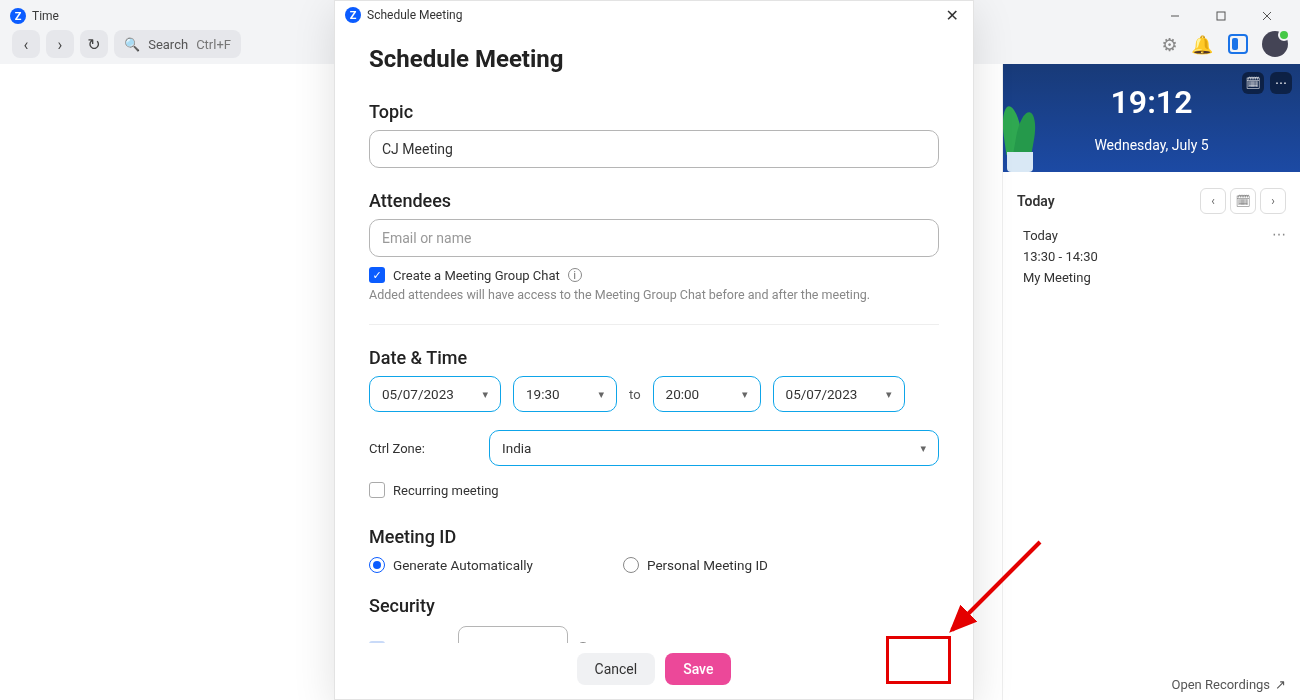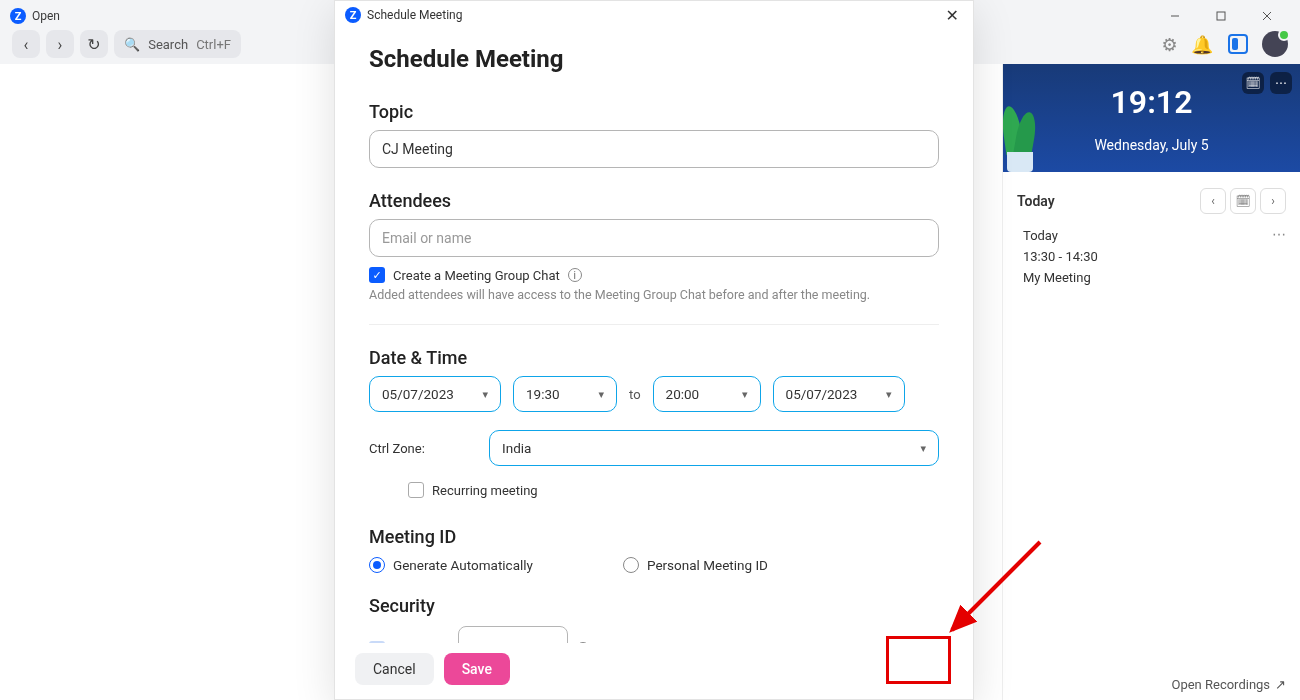--- a/index.html
+++ b/index.html
@@ -76,36 +76,36 @@
   .chev { color:#666; font-size:11px; }
   .to-lbl { font-size:13px; color:#555; }
   .tz-row { display:flex; align-items:center; gap:20px; margin-top:18px; }
   .tz-label { font-size:13px; color:#333; width: 100px; }
   .radio-row { display:flex; gap: 90px; margin-top:10px; }
   .radio-item { display:flex; align-items:center; gap:8px; font-size:13.5px; color:#333; cursor:pointer; }
   .radio { width:16px; height:16px; border-radius:50%; border:1.5px solid #888; display:flex; align-items:center; justify-content:center; }
   .radio.selected { border-color:#0b5cff; }
   .radio.selected::after { content:''; width:8px; height:8px; border-radius:50%; background:#0b5cff; }
   .passcode-input { border:1px solid #b5b5b5; border-radius:8px; padding:14px 10px; font-size:13px; width:110px; }
-  .dialog-footer { padding: 10px 20px 14px 20px; display:flex; justify-content:flex-start; gap:10px; }
+  .dialog-footer { padding: 10px 20px 14px 20px; display:flex; justify-content:center; gap:10px; }
   .btn { padding: 8px 18px; border-radius:8px; font-size:14px; cursor:pointer; border:none; }
   .btn-cancel { background:#f0f1f3; color:#333; }
   .btn-save { background:#ec4899; color:white; font-weight:500; }
 
   
   .highlight-box { position:absolute; left:886px; top:636px; width:65px; height:48px; border:3px solid #e40000; z-index:60; pointer-events:none; }
   .arrow-svg { position:absolute; left:930px; top:532px; z-index:60; pointer-events:none; }
 </style>
 </head>
 <body>
 
 <div class="titlebar">
   <div class="titlebar-left">
     <div class="app-icon">Z</div>
-    <span>Open</span>
+    <span>Time</span>
   </div>
   <div class="win-controls">
     <div class="win-btn">
         <svg width="12" height="12">
           <line x1="2" y1="6" x2="10" y2="6" stroke-width="1"></line>
         </svg>
       </div>
     <div class="win-btn">
         <svg width="12" height="12">
           <rect x="2" y="2" width="8" height="8" fill="none" stroke-width="1"></rect>
@@ -229,21 +229,21 @@
             <span class="chev">▾</span>
         </div>
       </div>
       <div class="tz-row">
         <span class="tz-label">Ctrl Zone:</span>
         <div class="select-box" style="flex:1;">
           <span>India</span>
             <span class="chev">▾</span>
         </div>
       </div>
-      <div class="check-row" style="margin-top:16px;margin-left:39px;">
+      <div class="check-row" style="margin-top:16px;">
         <div class="checkbox unchecked"></div>
         <span>Recurring meeting</span>
       </div>
     </div>
 
     <div class="section" style="margin-top:28px;">
       <div class="field-label">Meeting ID</div>
       <div class="radio-row">
         <div class="radio-item">
           <div class="radio selected"></div>

